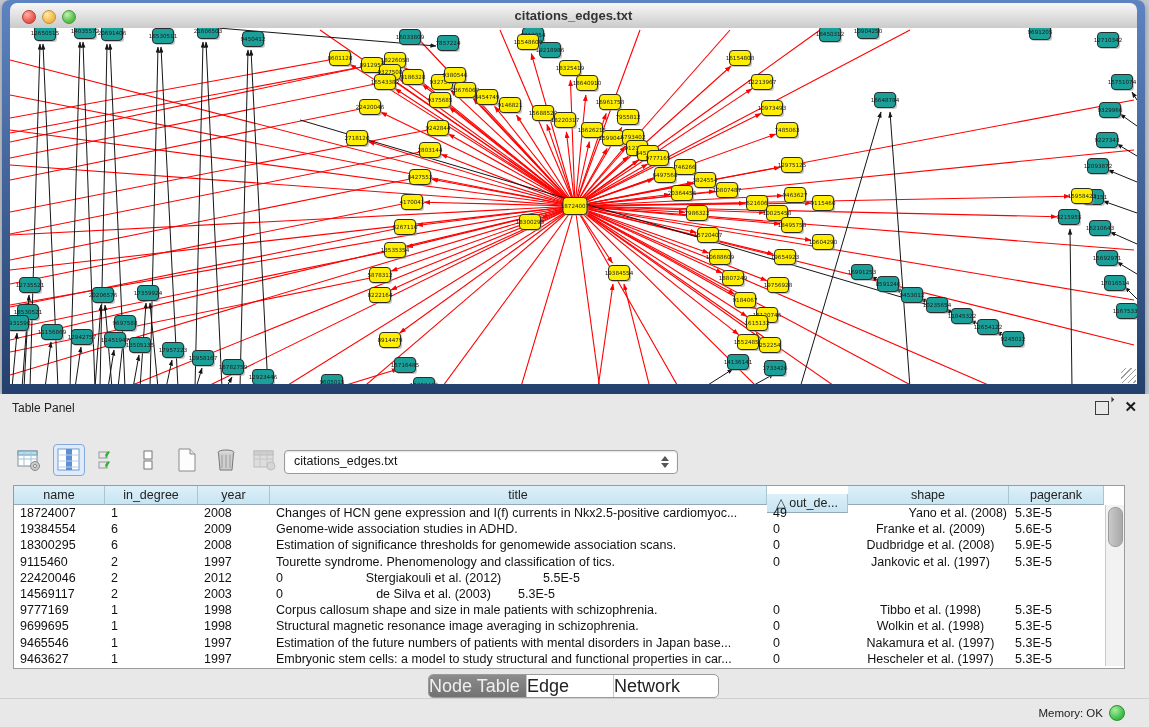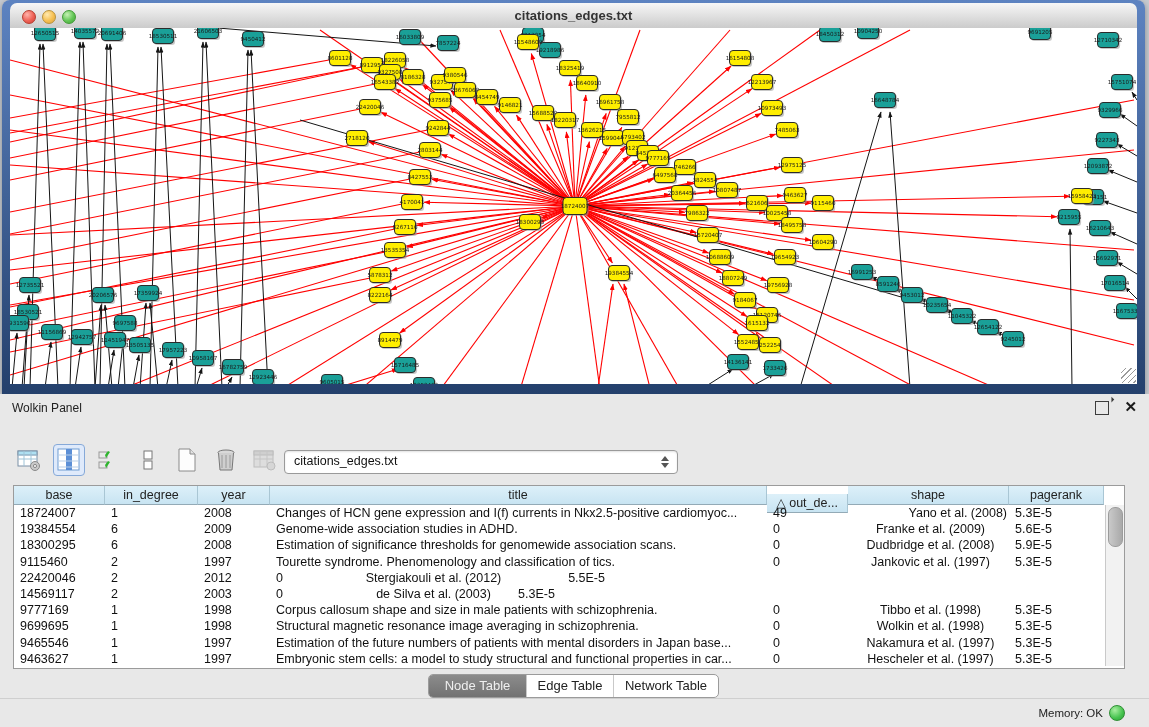--- a/index.html
+++ b/index.html
@@ -57,21 +57,21 @@
     font-size:12.5px;color:#222;text-align:center;line-height:18px;overflow:hidden;white-space:nowrap;}
   .tbody{position:absolute;left:0;top:19px;width:1091px;height:162px;overflow:hidden;}
   .tr{display:flex;height:16.2px;line-height:16.2px;}
   .td{box-sizing:border-box;font-size:12.5px;color:#111;white-space:nowrap;overflow:hidden;padding:0 2px 0 6px;}
   .vscroll{position:absolute;right:0;top:19px;width:18px;height:161px;background:#f2f2f2;border-left:1px solid #c9c9c9;}
   .vthumb{position:absolute;left:2px;top:2px;width:13px;height:38px;border-radius:7px;
     background:linear-gradient(90deg,#c9c9c9,#a9a9a9);border:1px solid #9b9b9b;}
 
   .tabs{position:absolute;left:428px;top:280px;height:22px;display:flex;border:1px solid #9b9b9b;
     border-radius:5px;overflow:hidden;background:#fff;}
-  .tab{height:30px;line-height:22px;font-size:13px;color:#222;text-align:center;border-right:1px solid #c9c9c9;}
+  .tab{height:30px;line-height:22px;font-size:18px;color:#222;text-align:left;border-right:1px solid #c9c9c9;}
   .tab:last-child{border-right:none;}
   .tab.sel{background:linear-gradient(#8c8c8c,#686868);color:#efefef;}
 
   .status{position:absolute;left:0;top:304px;width:1149px;height:29px;border-top:1px solid #cfcfcf;}
   .mem{position:absolute;right:46px;top:8px;font-size:11.5px;color:#222;}
   .dot{position:absolute;right:24px;top:6px;width:14px;height:14px;border-radius:50%;
     background:radial-gradient(circle at 35% 30%,#a8eea0,#44c24d 60%,#2f9e39);border:1px solid #2f8f34;}
 </style>
 </head>
 <body>
@@ -855,21 +855,21 @@
           </g>
       </svg>
       <div class="grip"></div>
     </div>
   </div>
 
   <div class="caret"></div>
 
   <div class="panel">
     <div class="phead">
-      <span class="ptitle">Wolkin Panel</span>
+      <span class="ptitle">Table Panel</span>
       <span class="float-ic"></span>
       <span class="close-ic">✕</span>
     </div>
 
     <div class="toolbar" id="toolbar">
         <div class="ticon">
           <svg width="26" height="26">
             <rect x="2" y="4" width="19" height="15" fill="#fff" stroke="#7a8fa6"></rect>
             <rect x="2" y="4" width="19" height="4" fill="#aee0f2" stroke="#7a8fa6"></rect>
             <path d="M2 12h19M2 8h19M8 4v15M15 4v15" stroke="#9fc4d8" stroke-width="1" fill="none"></path>
@@ -924,21 +924,21 @@
         </div>
       </div>
 
     <div class="combo">
       <span class="val">citations_edges.txt</span>
       <span class="car"></span>
     </div>
 
     <div class="tbl">
       <div class="thead" id="thead">
-          <div class="th" style="width: 91px;">base</div>
+          <div class="th" style="width: 91px;">name</div>
           <div class="th" style="width: 93px;">in_degree</div>
           <div class="th" style="width: 72px;">year</div>
           <div class="th" style="width: 497px;">title</div>
           <div class="th" style="width: 81px; margin-top: 8px;">△ out_de...</div>
           <div class="th" style="width: 161px;">shape</div>
           <div class="th" style="width: 95px;">pagerank</div>
         </div>
       <div class="tbody" id="tbody">
           <div class="tr">
             <div class="td" style="width: 91px; text-align: left;">18724007</div>
@@ -975,21 +975,21 @@
             <div class="td" style="width: 81px; text-align: left;">0</div>
             <div class="td" style="width: 161px; text-align: center;">Jankovic et al. (1997)</div>
             <div class="td" style="width: 95px; text-align: left;">5.3E-5</div>
           </div>
           <div class="tr">
             <div class="td" style="width: 91px; text-align: left;">22420046</div>
             <div class="td" style="width: 93px; text-align: left;">2</div>
             <div class="td" style="width: 72px; text-align: left;">2012</div>
             <div class="td" style="width: 81px; text-align: left;">0</div>
             <div class="td" style="width: 161px; text-align: center;">Stergiakouli et al. (2012)</div>
-            <div class="td" style="width: 95px; text-align: right;">5.5E-5</div>
+            <div class="td" style="width: 95px; text-align: center;">5.5E-5</div>
           </div>
           <div class="tr">
             <div class="td" style="width: 91px; text-align: left;">14569117</div>
             <div class="td" style="width: 93px; text-align: left;">2</div>
             <div class="td" style="width: 72px; text-align: left;">2003</div>
             <div class="td" style="width: 81px; text-align: left;">0</div>
             <div class="td" style="width: 161px; text-align: center;">de Silva et al. (2003)</div>
             <div class="td" style="width: 95px; text-align: left;">5.3E-5</div>
           </div>
           <div class="tr">

